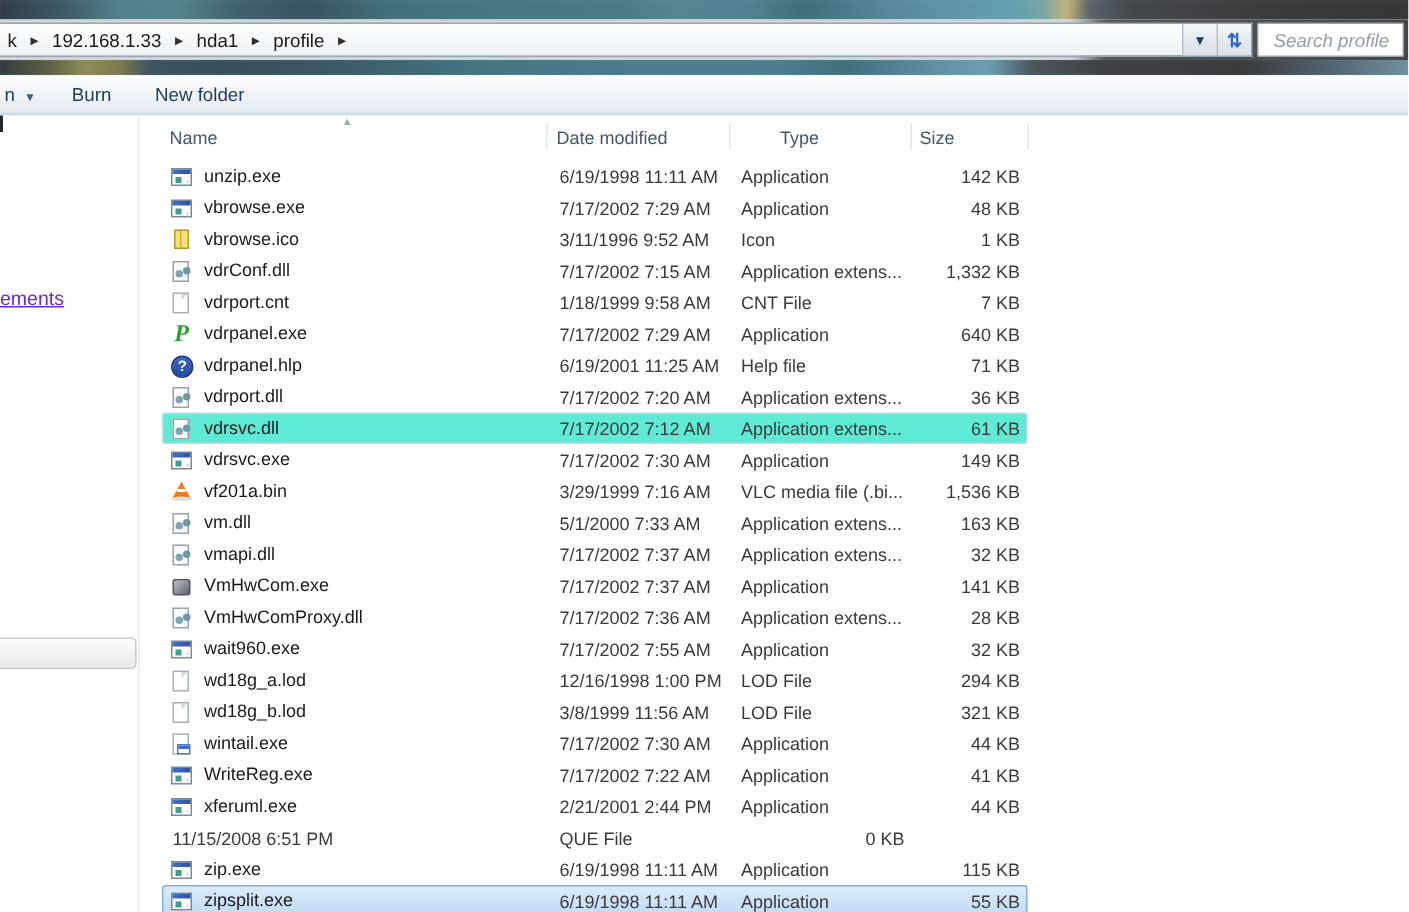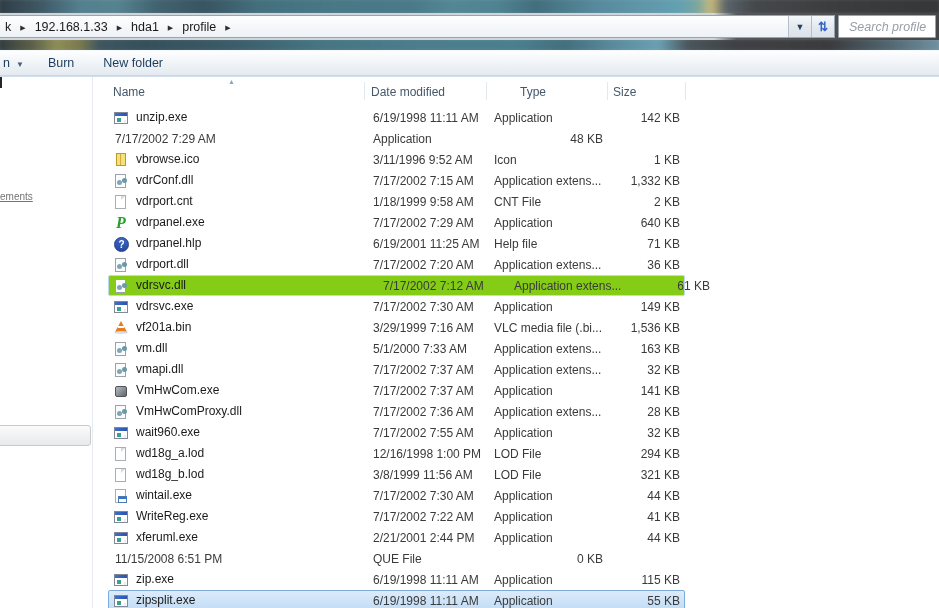--- a/index.html
+++ b/index.html
@@ -42,36 +42,36 @@
       border-top:1px solid #f2f8fc;border-bottom:1px solid #cdd5dd;
       display:flex;align-items:center;}
   .tb-item{font-size:12.5px;color:#1e3c5a;white-space:nowrap;cursor:default;display:flex;align-items:center;}
   .tb-chev{font-size:8px;color:#43617c;margin-left:6px;transform:translateY(1px);}
 
   
   .content{position:absolute;left:0;top:76px;width:939px;height:532px;background:#fff;
       border-top:1px solid #d0dfec;box-sizing:border-box;}
   .notch{position:absolute;left:0;top:0;width:2px;height:11px;background:#23262a;}
   .navpane{position:absolute;left:0;top:0;width:93px;height:532px;border-right:1px solid #e7ebef;box-sizing:border-box;}
-  .nav-cutoff{position:absolute;left:0;top:114px;font-size:10px;color:#737373;text-decoration:underline;}
+  .nav-cutoff{position:absolute;left:0;top:114px;font-size:13px;color:#6d28d9;text-decoration:underline;}
   .nav-pill{position:absolute;left:-5px;top:348px;width:96px;height:21px;box-sizing:border-box;
       border:1px solid #c6cbd0;border-radius:3px;background:linear-gradient(#fbfbfc,#e8e9eb);}
 
   
   .filelist{position:absolute;left:93px;top:0;width:846px;height:532px;}
   .lheader{position:absolute;left:0;top:0;width:846px;height:30px;font-size:12px;color:#44576b;}
   .hcell{position:absolute;top:8px;white-space:nowrap;cursor:default;}
   .h-name{left:20px;text-align:right;} .h-date{left:278px;} .h-type{left:399px;margin-left:28px;} .h-size{left:520px;}
   .hsep{position:absolute;top:5px;width:1px;height:18px;background:#e3e8ed;}
   .sort-arrow{position:absolute;left:135px;top:1px;font-size:7px;color:#8fa6ba;}
 
   .rows{position:absolute;left:15px;top:30px;width:577px;}
   .row{position:relative;height:21px;box-sizing:border-box;border:1px solid transparent;border-radius:2px;
        display:grid;grid-template-columns:258px 121px 121px 77px;align-items:center;font-size:12px;}
-  .row.hover{background:#84cc16;border-color:#bcd9ef;gap:10px;}
+  .row.hover{background:#5eead4;border-color:#bcd9ef;}
   .row.selected{background:linear-gradient(#dcebfb,#c1dcf5);border-color:#7fabdb;}
   .cell-name{display:flex;color:#1a1a1a;white-space:nowrap;overflow:hidden;}
   .cell-date,.cell-type{color:#3a3a3a;padding-left:6px;white-space:nowrap;overflow:hidden;}
   .cell-size{color:#3a3a3a;text-align:right;padding-right:6px;white-space:nowrap;}
 
   
   .ic{position:relative;width:16px;height:16px;flex:none;margin:0 7px 0 4px;display:inline-block;}
   .ic-dos-application i{position:absolute;left:1px;right:1px;top:2px;bottom:2px;border:1px solid #7e8896;background:#fff;}
   .ic-dos-application i:before{content:"";position:absolute;left:0;right:0;top:0;height:3px;
       background:linear-gradient(90deg,#3e6fd0,#2c54a8);}
@@ -175,20 +175,26 @@
               <span class="ic ic-dos-application">
                 <i></i>
               </span>
               <span>unzip.exe</span>
             </div>
             <div class="cell-date">6/19/1998 11:11 AM</div>
             <div class="cell-type">Application</div>
             <div class="cell-size">142 KB</div>
           </div>
           <div class="row">
+            <div class="cell-name">
+              <span class="ic ic-dos-application">
+                <i></i>
+              </span>
+              <span>vbrowse.exe</span>
+            </div>
             <div class="cell-date">7/17/2002 7:29 AM</div>
             <div class="cell-type">Application</div>
             <div class="cell-size">48 KB</div>
           </div>
           <div class="row">
             <div class="cell-name">
               <span class="ic ic-icon-file">
                 <i></i>
               </span>
               <span>vbrowse.ico</span>
@@ -210,21 +216,21 @@
           </div>
           <div class="row">
             <div class="cell-name">
               <span class="ic ic-page">
                 <i></i>
               </span>
               <span>vdrport.cnt</span>
             </div>
             <div class="cell-date">1/18/1999 9:58 AM</div>
             <div class="cell-type">CNT File</div>
-            <div class="cell-size">2 KB</div>
+            <div class="cell-size">7 KB</div>
           </div>
           <div class="row">
             <div class="cell-name">
               <span class="ic ic-green-p">
                 <i>P</i>
               </span>
               <span>vdrpanel.exe</span>
             </div>
             <div class="cell-date">7/17/2002 7:29 AM</div>
             <div class="cell-type">Application</div>

